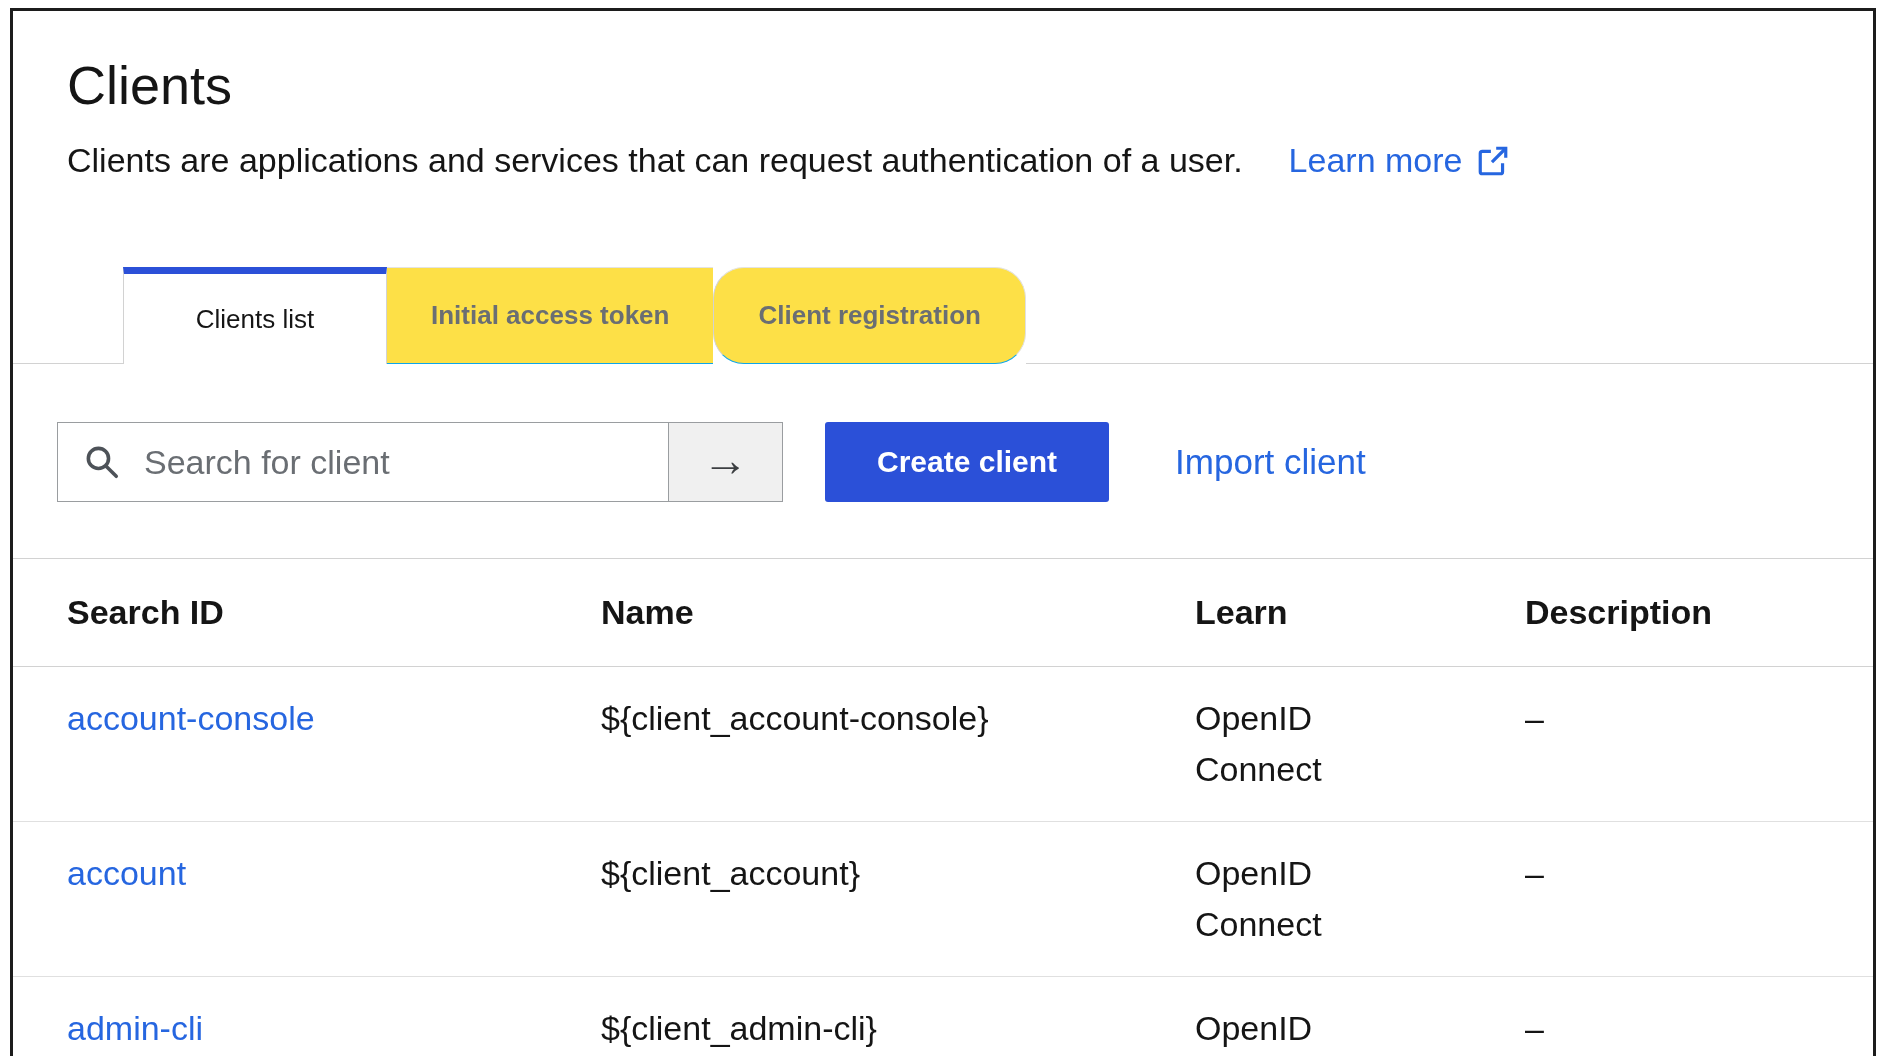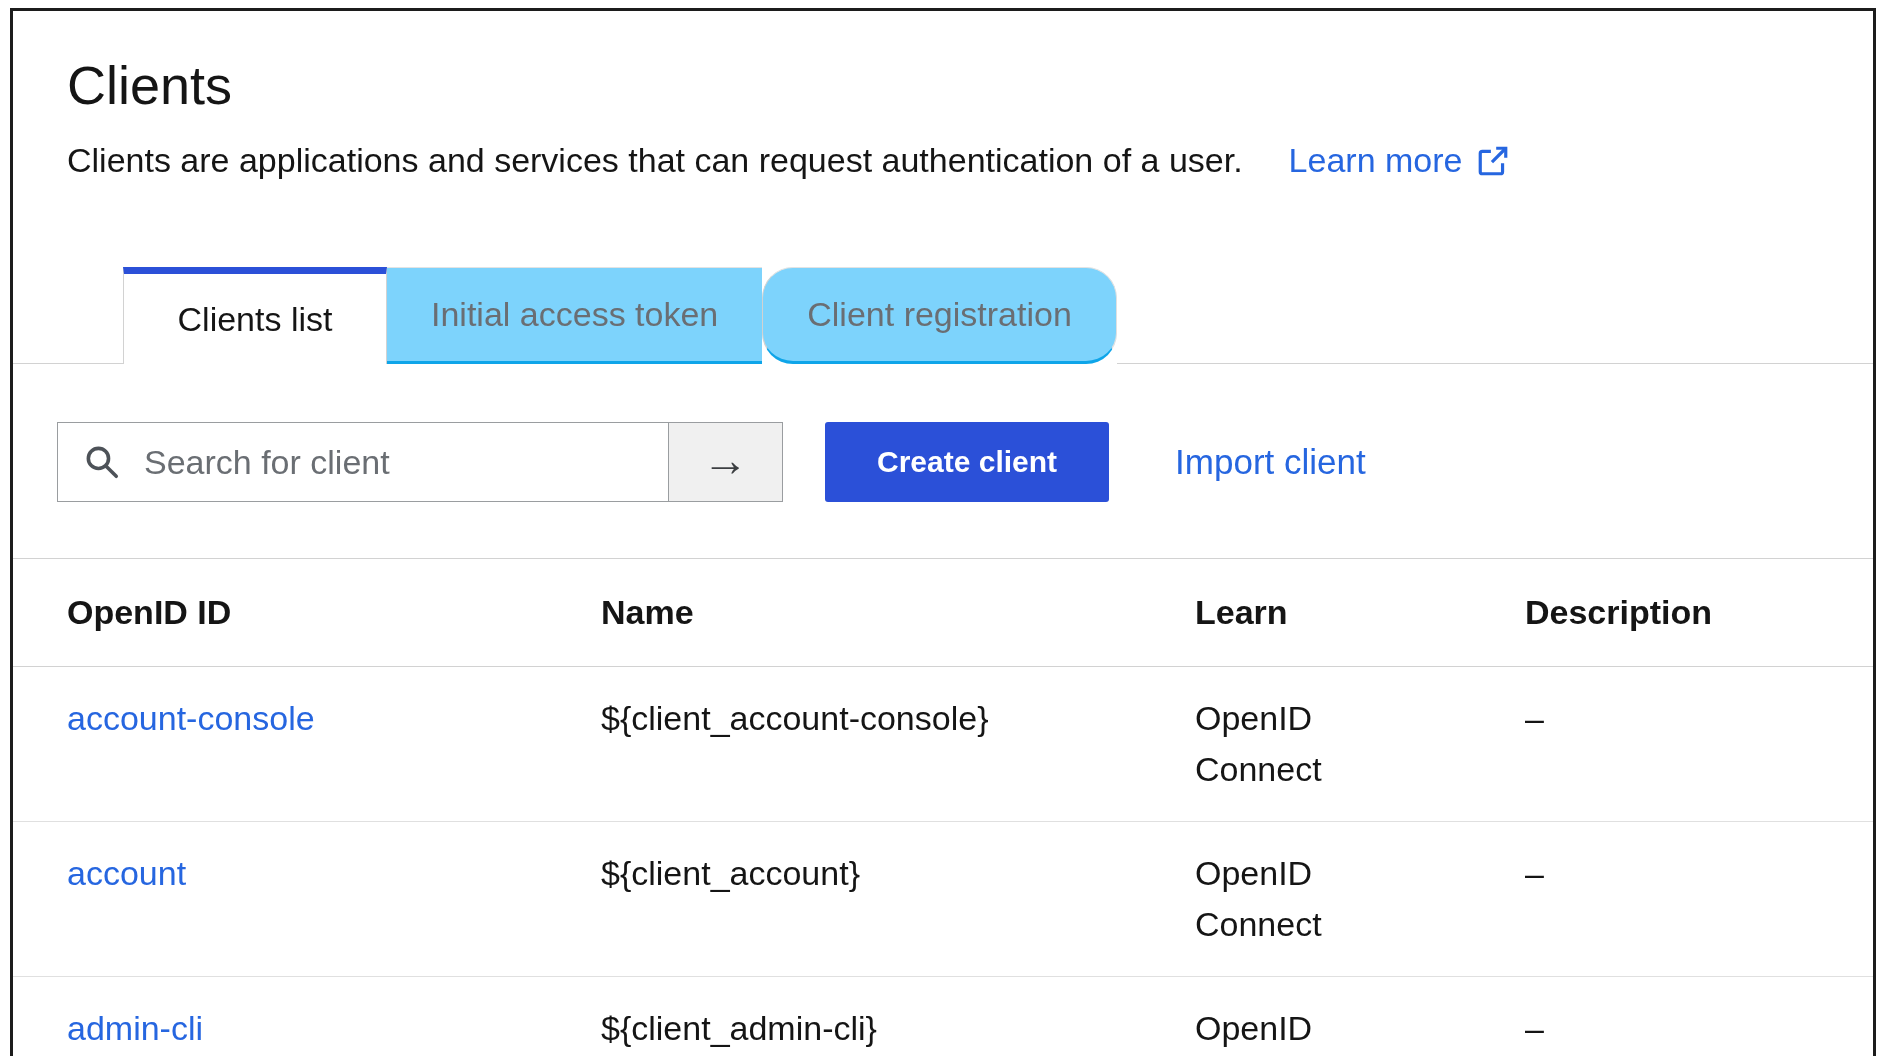--- a/index.html
+++ b/index.html
@@ -22,30 +22,30 @@
   }
   
   .page-header{padding:44px 54px 0 54px;}
   .page-header h1{margin:0;font-size:54px;font-weight:400;line-height:1.12;color:#151515;}
   .subtitle-row{margin:22px 0 0 0;font-size:34px;line-height:1.4;display:flex;align-items:center;gap:46px;white-space:nowrap;}
   .learn-more{color:var(--link);text-decoration:none;display:inline-flex;align-items:center;gap:14px;}
   .learn-more svg{display:block;}
   
   .tabs{margin-top:82px;display:flex;align-items:stretch;height:97px;}
   .tab-spacer{width:110px;border-bottom:1px solid #d2d2d2;}
-  .tab{font-family:inherit;font-size:34px;display:flex;align-items:center;justify-content:center;
+  .tab{font-family:inherit;font-size:26px;display:flex;align-items:center;justify-content:center;
        padding:0 44px;border:none;background:#fff;cursor:pointer;white-space:nowrap;}
   .tab.active{
     min-width:264px;color:#151515;background:#fff;
     border-top:7px solid var(--accent);
     border-left:1px solid #d2d2d2;border-right:1px solid #d2d2d2;border-bottom:none;
   }
   .tab.inactive{
-    background:#7dd3fc;color:#6a6e73;
-    border-top:1px solid #e3e3e3;border-bottom:3px solid #0ea5e9;
+    background:#fde047;color:#6a6e73;
+    border-top:1px solid #e3e3e3;border-bottom:1px solid #0ea5e9;font-weight:bold;
   }
   .tab.inactive + .tab.inactive{border-left:1px solid #d2d2d2;border-radius:31px;}
   .tab.inactive:last-of-type{border-right:1px solid #e0e0e0;}
   .tab-filler{flex:1;border-bottom:1px solid #d2d2d2;}
   
   .toolbar{margin:58px 0 0 44px;display:flex;align-items:center;}
   .search-group{position:relative;display:flex;align-items:stretch;}
   .search-input{
     width:612px;height:80px;border:1px solid #9a9da0;background:#fff;
     padding:0 20px 0 86px;font-family:inherit;font-size:34px;color:#151515;outline:none;
@@ -137,21 +137,21 @@
 
   <table class="clients-table">
     <colgroup>
         <col class="c1">
         <col class="c2">
         <col class="c3">
         <col class="c4">
       </colgroup>
     <thead>
       <tr>
-        <th>OpenID ID</th>
+        <th>Search ID</th>
         <th>Name</th>
         <th>Learn</th>
         <th>Description</th>
       </tr>
     </thead>
     <tbody>
       <tr>
         <td><a href="#" class="client-link">account-console</a></td>
         <td>${client_account-console}</td>
         <td><span class="type-text">OpenID Connect</span></td>

